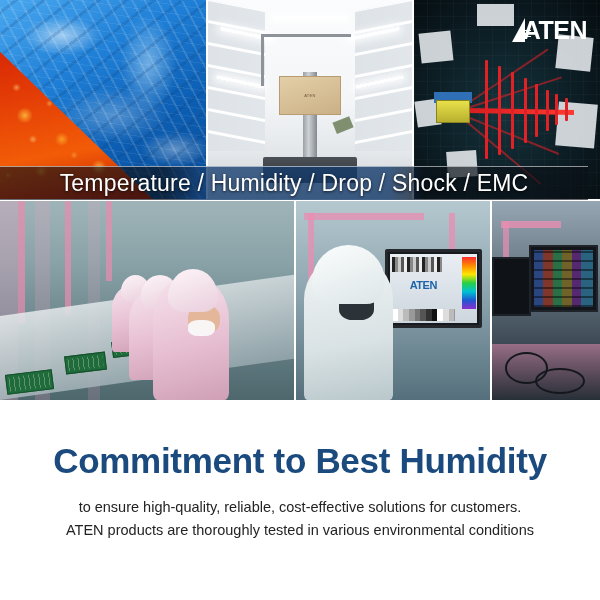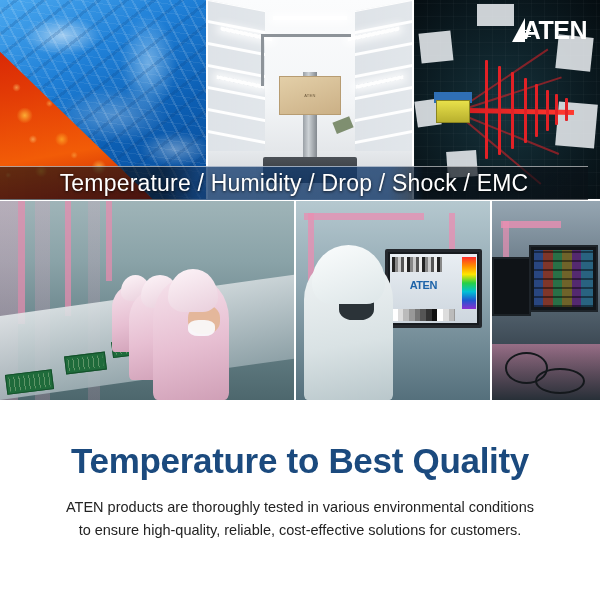--- a/index.html
+++ b/index.html
@@ -504,19 +504,19 @@
         <div class="bm-desk"></div>
         <div class="bm-cable bc1"></div>
         <div class="bm-cable bc2"></div>
       </div>
     </div>
 
     <div class="caption cap-1">Temperature / Humidity / Drop / Shock / EMC</div>
   </div>
 
   <div class="bottom">
-    <div class="headline">Temperature to Best Quality</div>
+    <div class="headline">Commitment to Best Humidity</div>
     <div class="subtext">
+      <div>to ensure high-quality, reliable, cost-effective solutions for customers.</div>
       <div>ATEN products are thoroughly tested in various environmental conditions</div>
-      <div>to ensure high-quality, reliable, cost-effective solutions for customers.</div>
     </div>
   </div>
 </div>
 
 </body></html>

